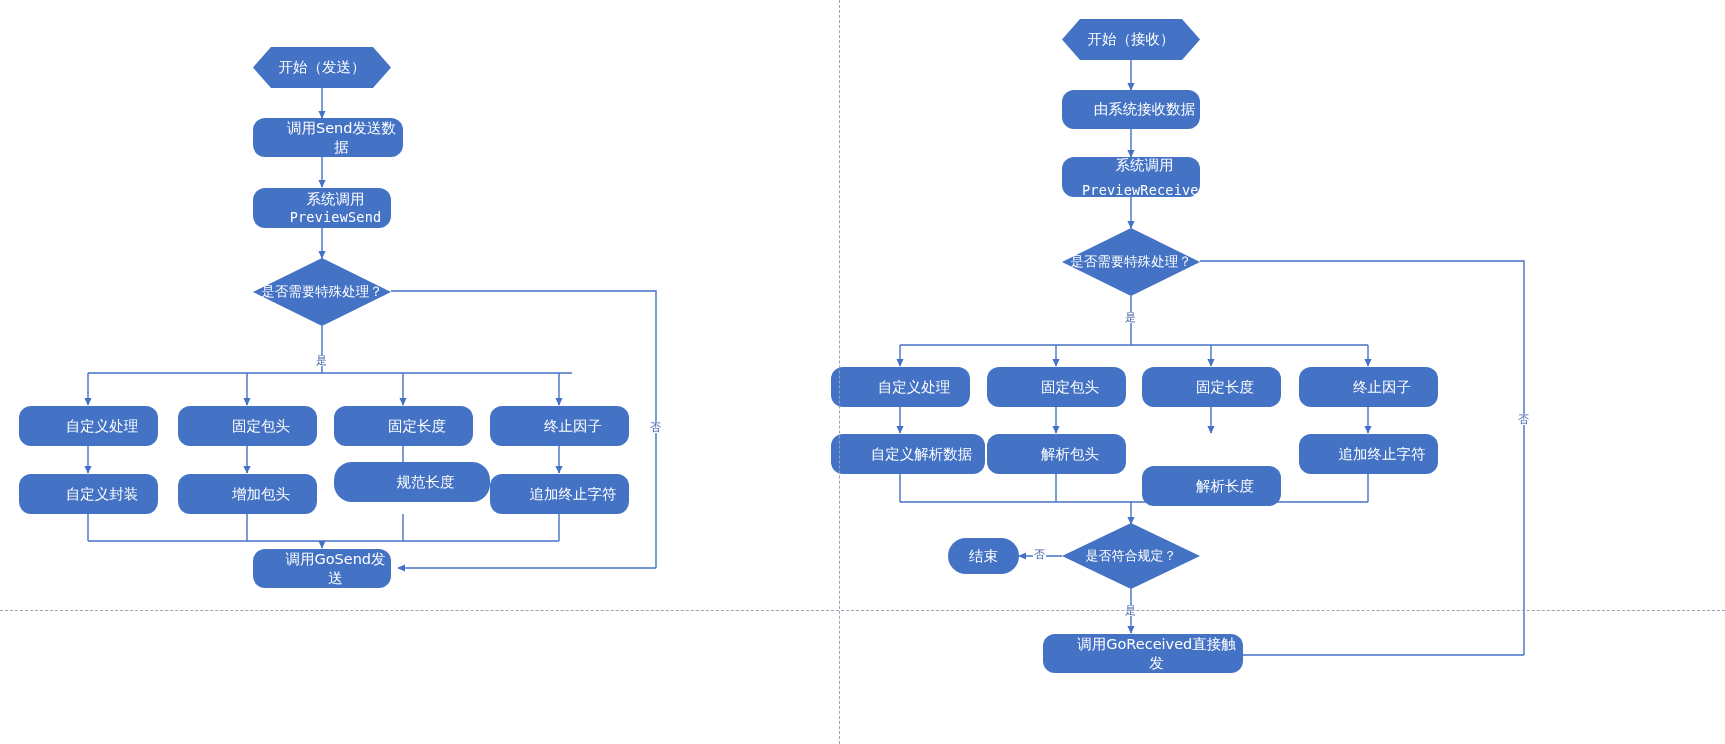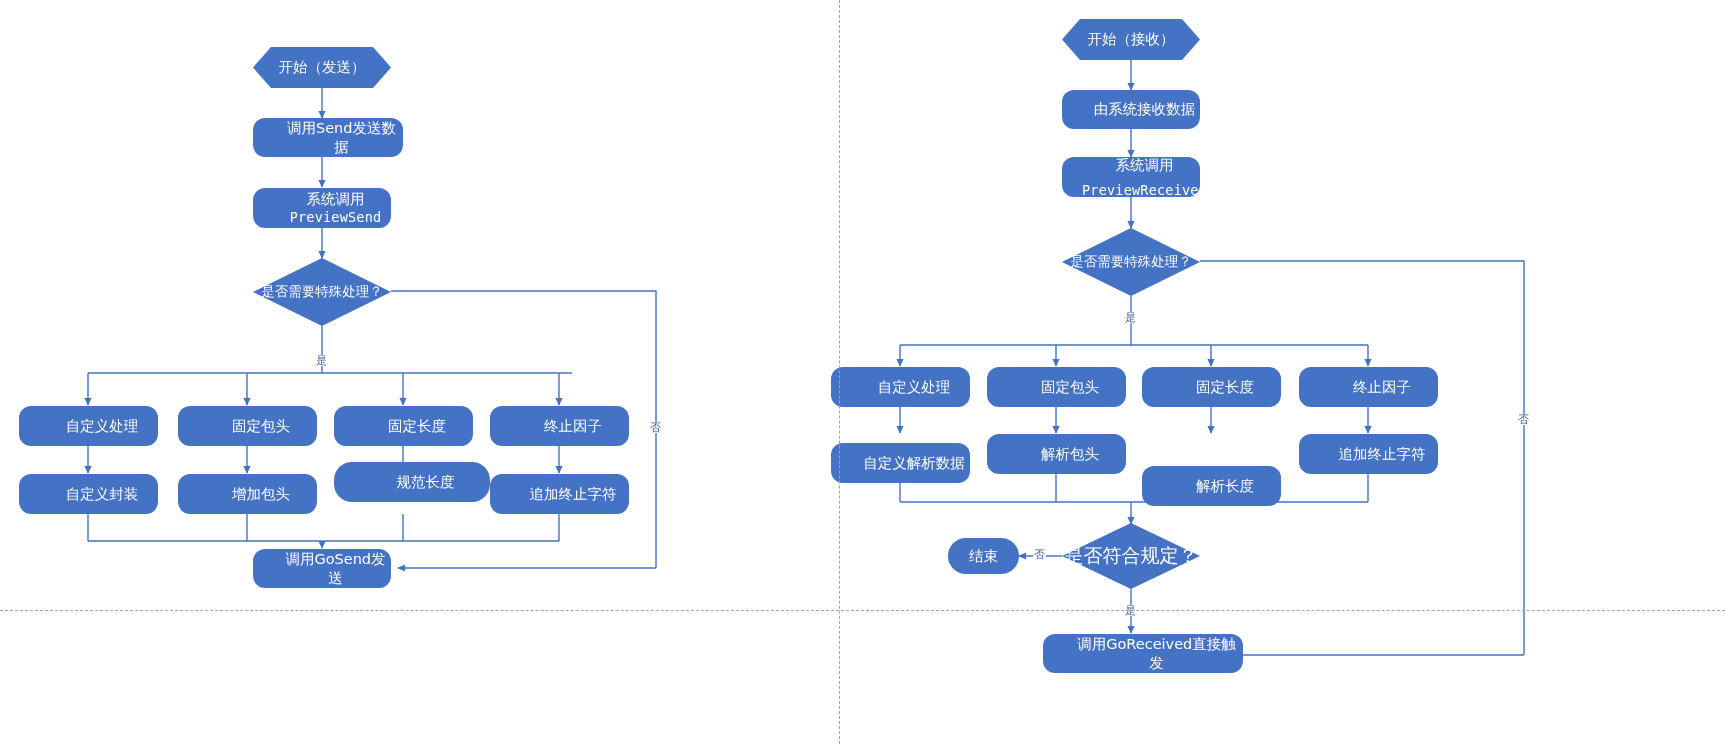--- a/index.html
+++ b/index.html
@@ -185,38 +185,38 @@
   <div class="node rrect cn" style="left:987px;top:367px;width:139px;height:40px;">
       <span>固定包头</span>
     </div>
   <div class="node rrect cn" style="left:1142px;top:367px;width:139px;height:40px;">
       <span>固定长度</span>
     </div>
   <div class="node rrect cn" style="left:1299px;top:367px;width:139px;height:40px;">
       <span>终止因子</span>
     </div>
 
-  <div class="node rrect cn" style="left:831px;top:434px;width:139px;height:40px;margin-top:9px;">
+  <div class="node rrect cn" style="left:831px;top:434px;width:154px;height:40px;">
       <span>自定义解析数据</span>
     </div>
   <div class="node rrect cn" style="left:987px;top:434px;width:139px;height:40px;">
       <span>解析包头</span>
     </div>
   <div class="node rrect cn" style="left:1142px;top:434px;width:139px;height:40px;margin-top:32px;">
       <span>解析长度</span>
     </div>
   <div class="node rrect cn" style="left:1299px;top:434px;width:139px;height:40px;">
       <span>追加终止字符</span>
     </div>
 
   <div class="dmwrap" style="left:1062px;top:523px;width:138px;height:66px;">
     <svg width="138" height="66">
       <polygon points="69,0 138,33 69,66 0,33" fill="#4472c4"></polygon>
     </svg>
-    <span class="label cn" style="font-size:19px">是否符合规定？</span>
+    <span class="label cn" style="font-size:13px">是否符合规定？</span>
   </div>
 
   <span class="edge-label" style="left:1033px;top:549px;">否</span>
   <span class="edge-label" style="left:1124px;top:605px;">是</span>
 
   <div class="node pill cn" style="left:948px;top:538px;width:71px;height:36px;">
       <span>结束</span>
     </div>
 
   <div class="node rrect cn" style="left:1043px;top:634px;width:200px;height:39px;">

